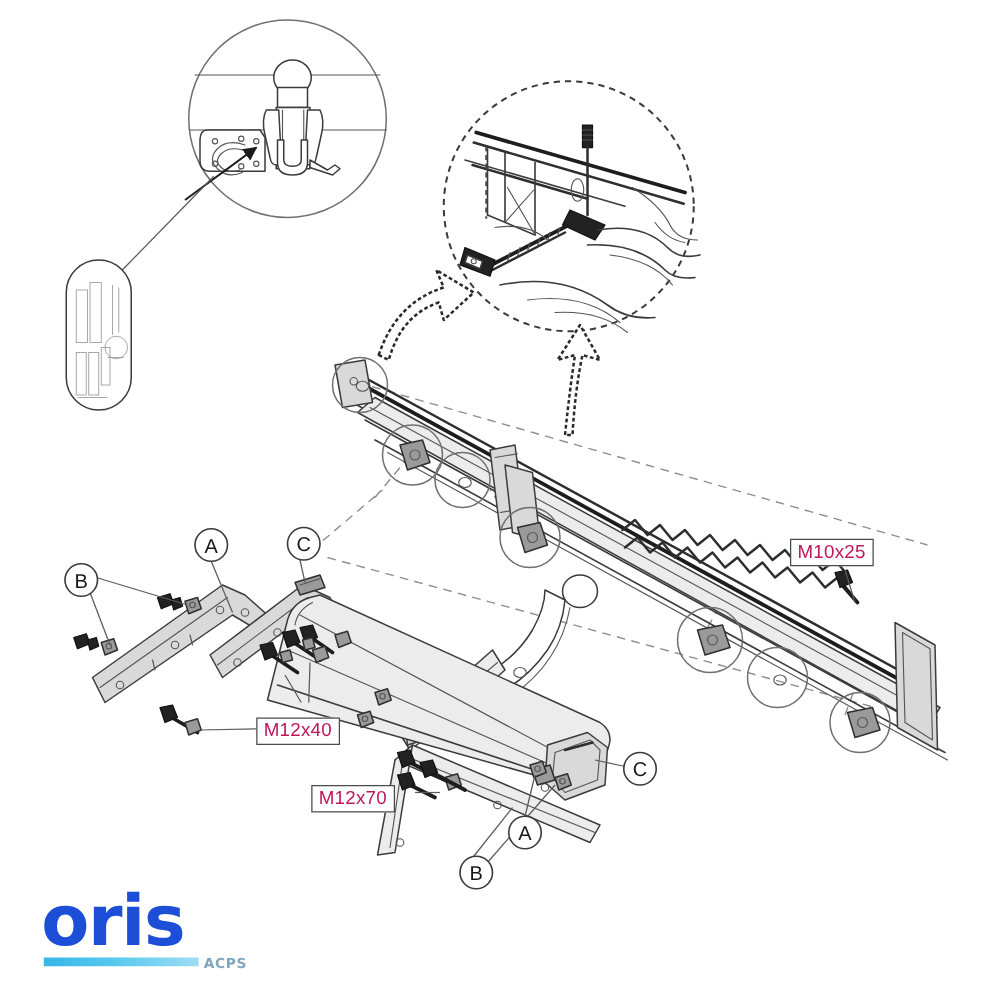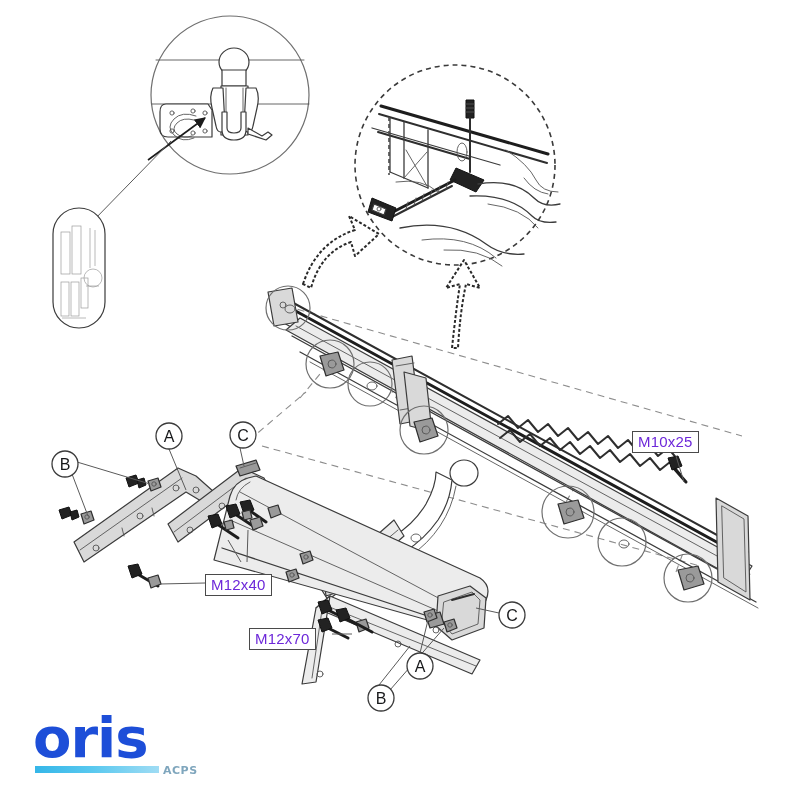--- a/index.html
+++ b/index.html
@@ -11,21 +11,21 @@
   }
   #stage{position:absolute;left:0;top:0;width:800px;height:800px;background:#fff;}
   svg#drawing{position:absolute;left:0;top:0;width:800px;height:800px;display:block;}
 
   .callout-box{
     position:absolute;
     border:1.4px solid #4a4a4a;
     background:#ffffff;
     font-family:"Liberation Sans", sans-serif;
     font-size:15px;
-    color:#6d28d9;
+    color:#be185d;
     padding:1px 5px 2px 5px;
     letter-spacing:0.2px;
     white-space:nowrap;
     line-height:1.15;
   }
 
   .logo-wrap{
     position:absolute;
     left:33px;top:716px;
     width:160px;height:62px;

